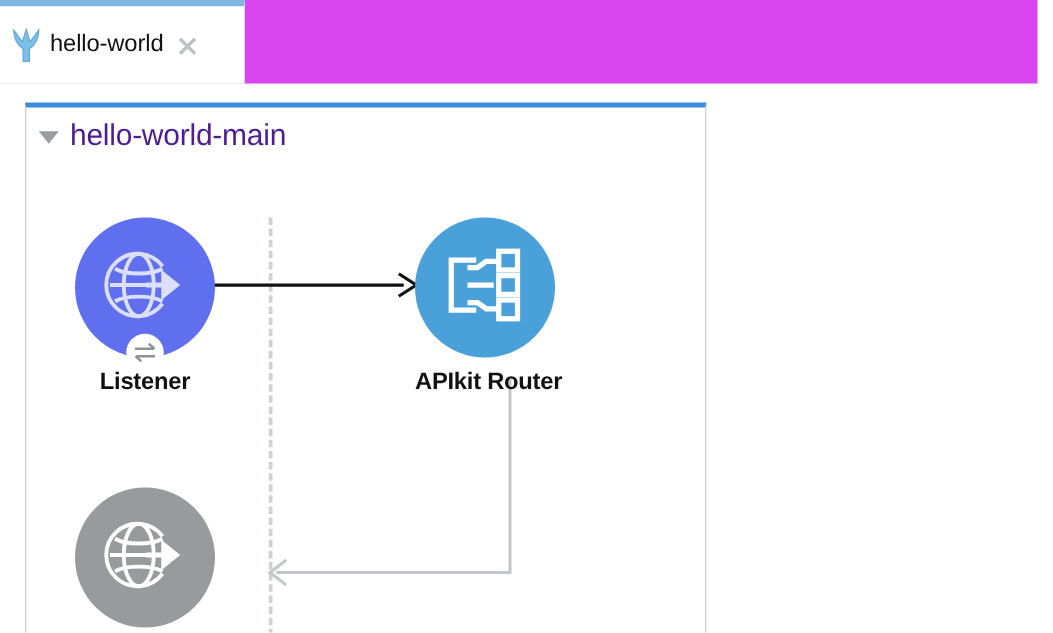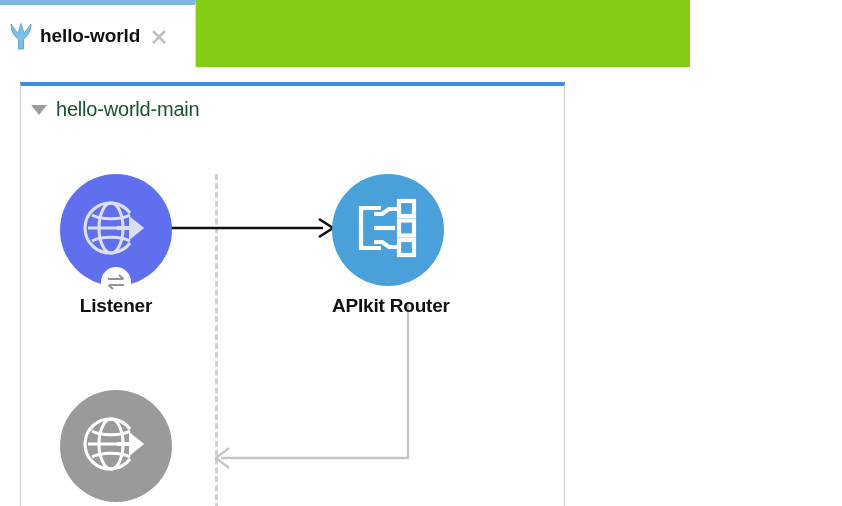--- a/index.html
+++ b/index.html
@@ -13,24 +13,23 @@
     position: relative;
     overflow: hidden;
     font-family: "Liberation Sans", sans-serif;
     color: #1a1a1a;
   }
 
   
   #tab-bar {
     position: absolute;
     left: 0; top: 0;
-    width: 690px; height: 67px;
-    background: #84cc16;
+    width: 830px; height: 67px;
+    background: #d946ef;
     border-bottom: 1px solid #ffffff;
-    font-weight: bold;
   }
   #tab-active {
     position: absolute;
     left: 0; top: 0;
     width: 196px; height: 67px;
     background: #ffffff;
     box-sizing: border-box;
     border-top: 5px solid #7eb8e0;
     border-right: 1px solid #d9dcdf;
     display: flex;
@@ -88,22 +87,22 @@
   #flow-collapse-icon {
     width: 0; height: 0;
     border-left: 8px solid transparent;
     border-right: 8px solid transparent;
     border-top: 10px solid #9a9da0;
     margin-right: 9px;
     margin-top: 2px;
     flex: 0 0 auto;
   }
   #flow-title {
-    font-size: 20px;
-    color: #14532d;
+    font-size: 24px;
+    color: #4c1d95;
     letter-spacing: -0.2px;
     white-space: nowrap;
   }
 
   
   #flow-body {
     position: absolute;
     left: 0; top: 42px;
     width: 100%; height: 388px;
   }

